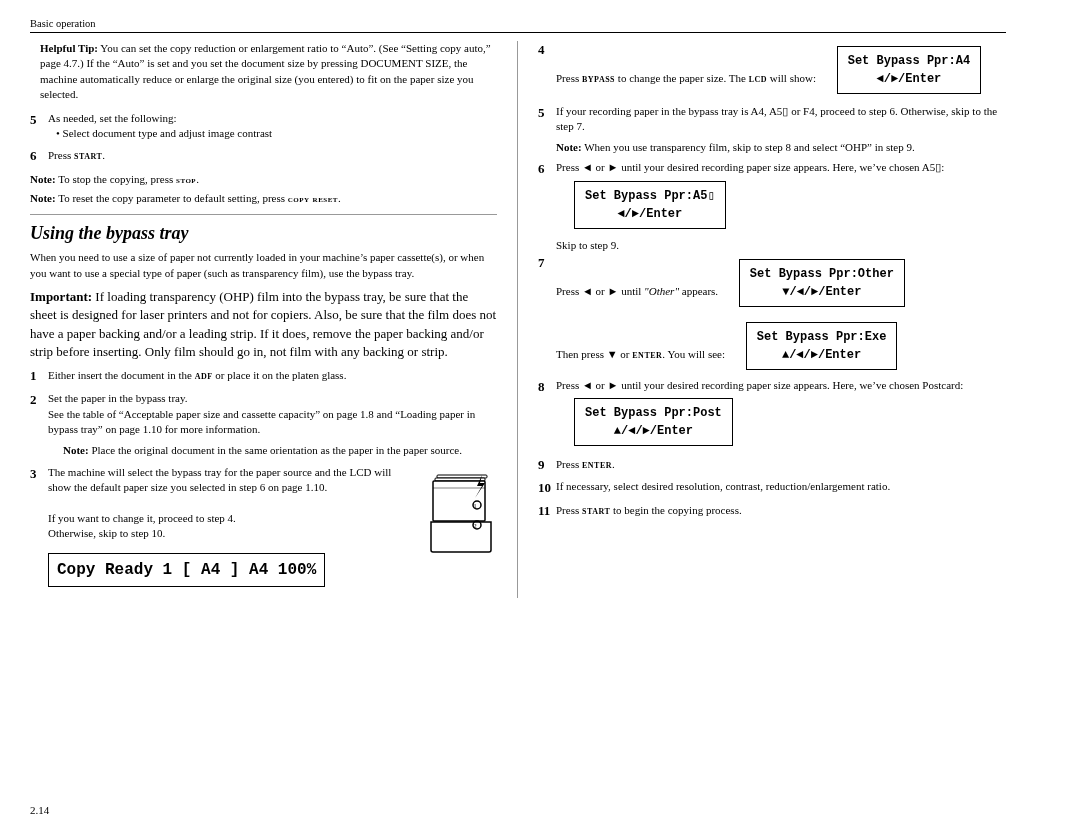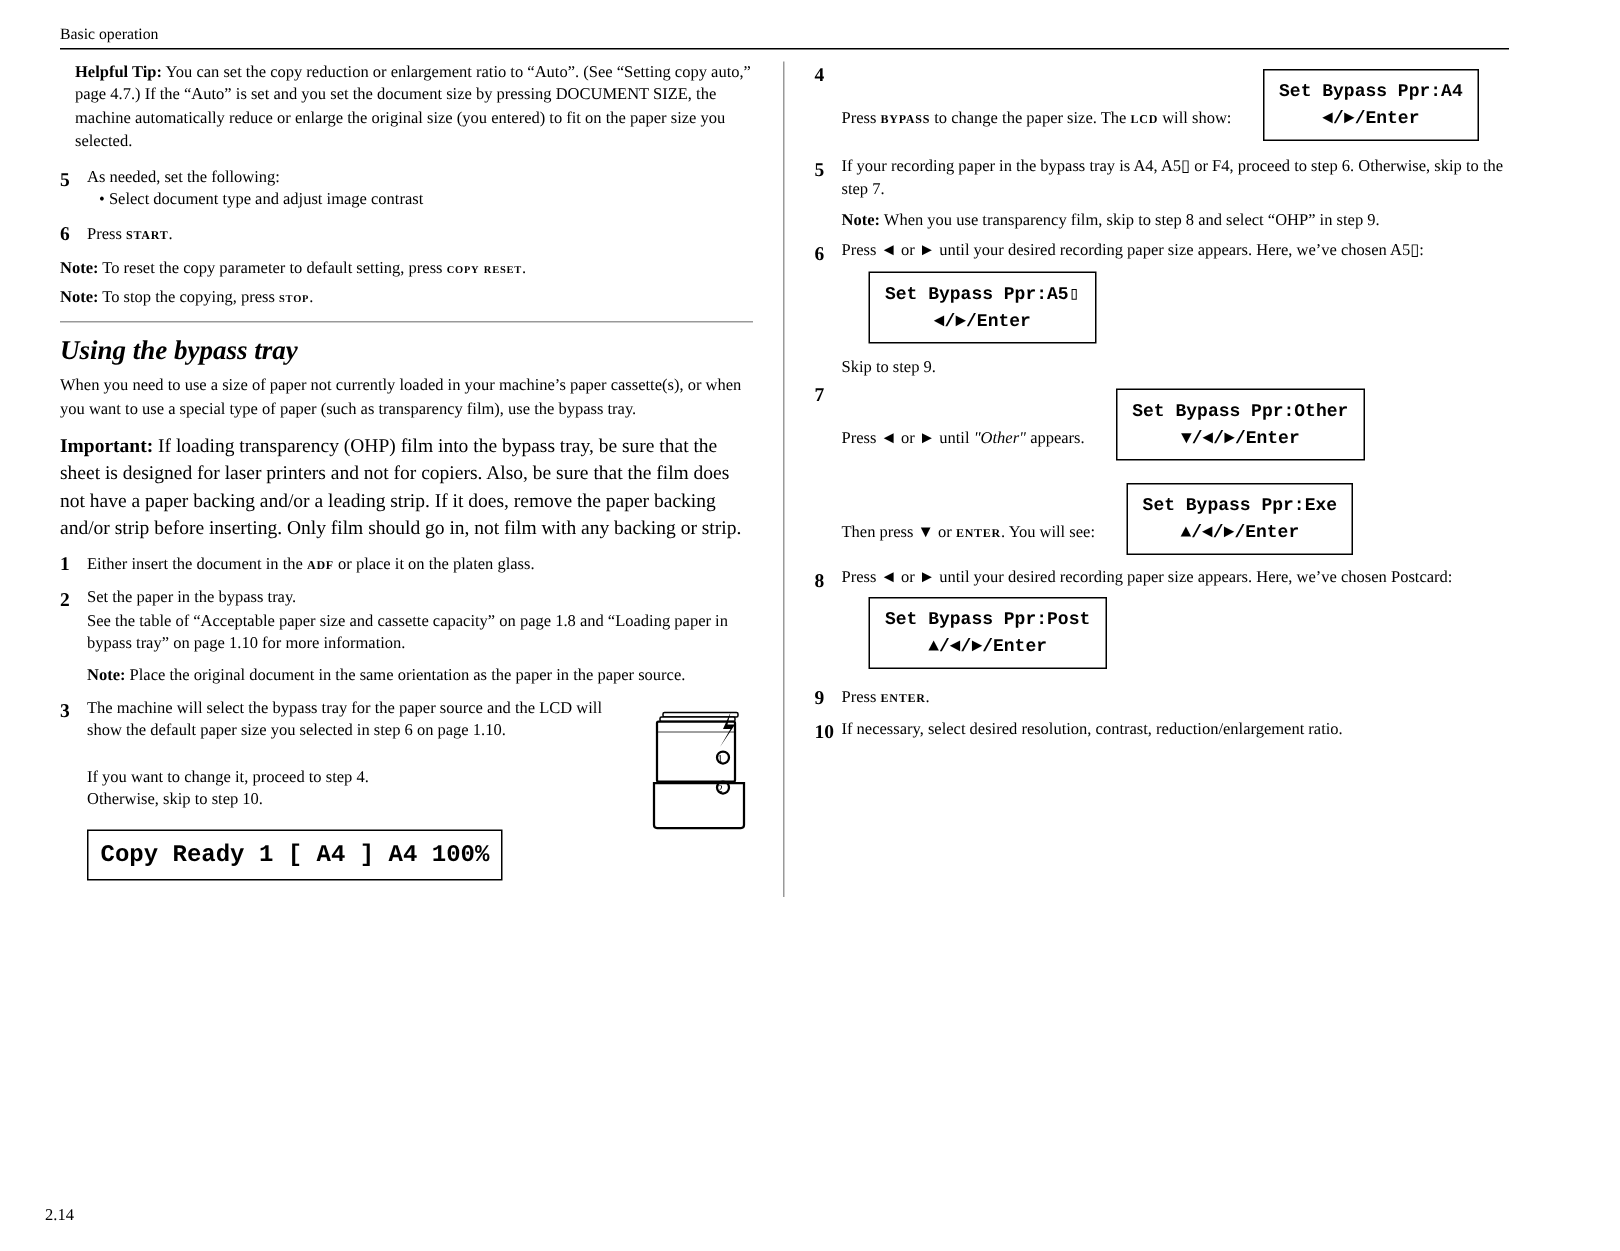--- a/index.html
+++ b/index.html
@@ -10,21 +10,21 @@
       font-family: 'Times New Roman', Times, serif;
       font-size: 12px;
       color: #000;
       overflow: hidden;
       position: relative;
     }
 
     .page-container {
       width: 1036px;
       height: 834px;
-      padding: 18px 30px 18px 40px;
+      padding: 18px 30px 18px 30px;
       position: relative;
     }
 
     
     .breadcrumb-area {
       border-bottom: 1px solid #000;
       padding-bottom: 3px;
       margin-bottom: 8px;
       font-size: 10.5px;
     }
@@ -241,25 +241,25 @@
 
       <div class="step">
         <div class="step-num">6</div>
         <div class="step-content">
           Press <span class="keyword">start</span>.
         </div>
       </div>
 
       <div class="note-line">
         <span class="note-label">Note:</span>
-        To reset the copy parameter to default setting, press <span class="keyword">copy reset</span>.
+        To stop the copying, press <span class="keyword">stop</span>.
       </div>
       <div class="note-line">
         <span class="note-label">Note:</span>
-        To stop the copying, press <span class="keyword">stop</span>.
+        To reset the copy parameter to default setting, press <span class="keyword">copy reset</span>.
       </div>
 
       <hr style="border:none;border-top:1px solid #999;margin:8px 0;">
 
       <div class="section-heading">Using the bypass tray</div>
 
       <div class="section-intro">When you need to use a size of paper not currently loaded in your machine’s paper cassette(s), or when you want to use a special type of paper (such as transparency film), use the bypass tray.</div>
 
       <div class="important-block">
         <span class="imp-label">Important:</span>
@@ -274,21 +274,21 @@
       </div>
 
       <div class="step">
         <div class="step-num">2</div>
         <div class="step-content">
           <span>Set the paper in the bypass tray.</span><br>
           <span>See the table of “Acceptable paper size and cassette capacity” on page 1.8 and “Loading paper in bypass tray” on page 1.10 for more information.</span>
         </div>
       </div>
 
-      <div class="note-line" style="margin-left:18px; margin-bottom:6px;">
+      <div class="note-line" style="margin-left:33px; margin-bottom:6px;">
         <span class="note-label">Note:</span>
         <span>Place the original document in the same orientation as the paper in the paper source.</span>
       </div>
 
       <div class="step">
         <div class="step-num">3</div>
         <div class="step-content">
           <div class="step3-row">
             <div class="step3-content">
               <span>The machine will select the bypass tray for the paper source and the LCD will show the default paper size you selected in step 6 on page 1.10.</span><br><br>
@@ -404,20 +404,26 @@
         </div>
       </div>
 
       <div class="right-step">
         <div class="right-step-num">10</div>
         <div class="right-step-content">
           <span>If necessary, select desired resolution, contrast, reduction/enlargement ratio.</span>
         </div>
       </div>
 
+      <div class="right-step">
+        <div class="right-step-num">11</div>
+        <div class="right-step-content">
+          Press <span class="keyword">start</span> to begin the copying process.
+        </div>
+      </div>
 
     </div>
 
   </div>
 
   <div class="page-footer">
     <span>2.14</span>
   </div>
 
 </div>

